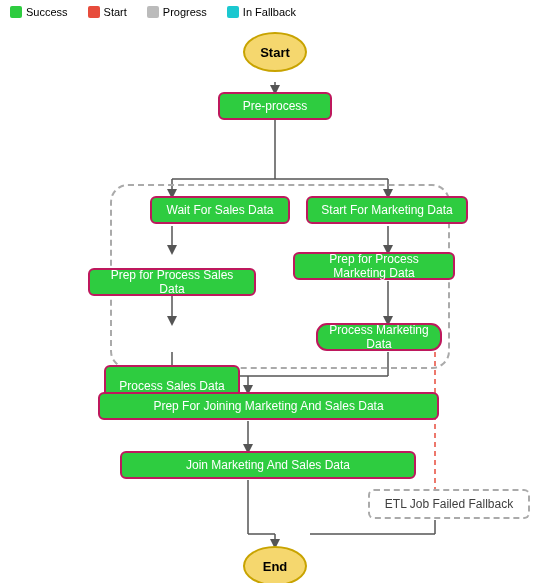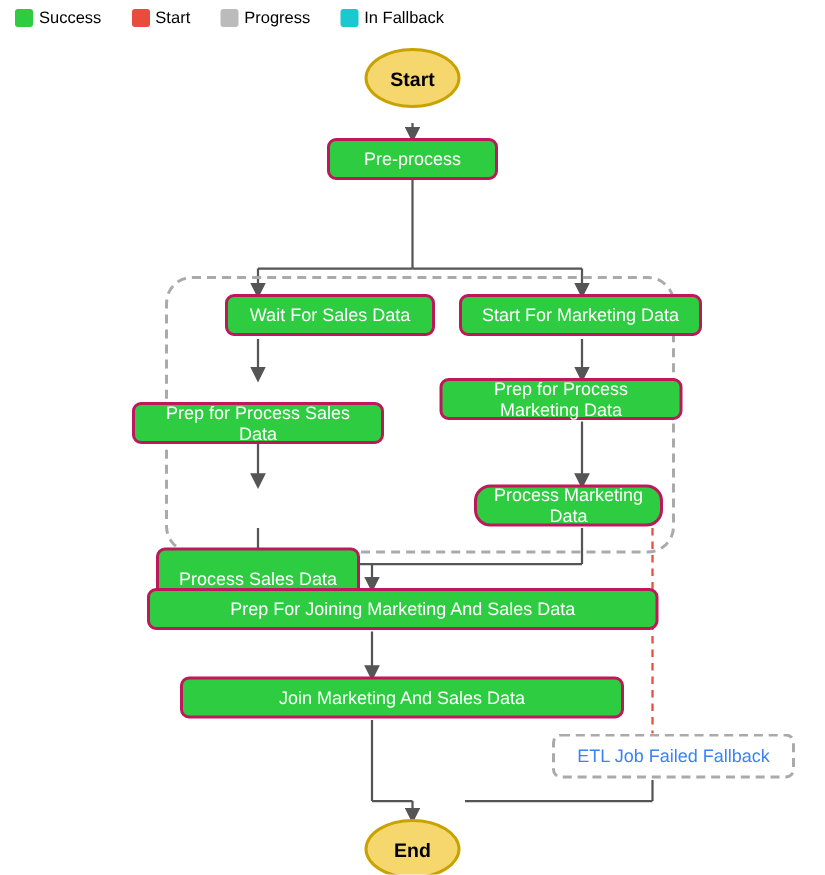--- a/index.html
+++ b/index.html
@@ -73,21 +73,21 @@
       background: #2ecc40;
       border: 2px solid #be185d;
       color: #fff;
       padding: 4px 8px;
     }
 
     .node-dashed {
       border-radius: 6px;
       background: #fff;
       border: 2px dashed #aaa;
-      color: #3b82f6;
+      color: #404040;
       padding: 4px 8px;
     }
 
     
     .parallel-box {
       position: absolute;
       border: 2px dashed #aaa;
       border-radius: 18px;
       background: transparent;
     }

